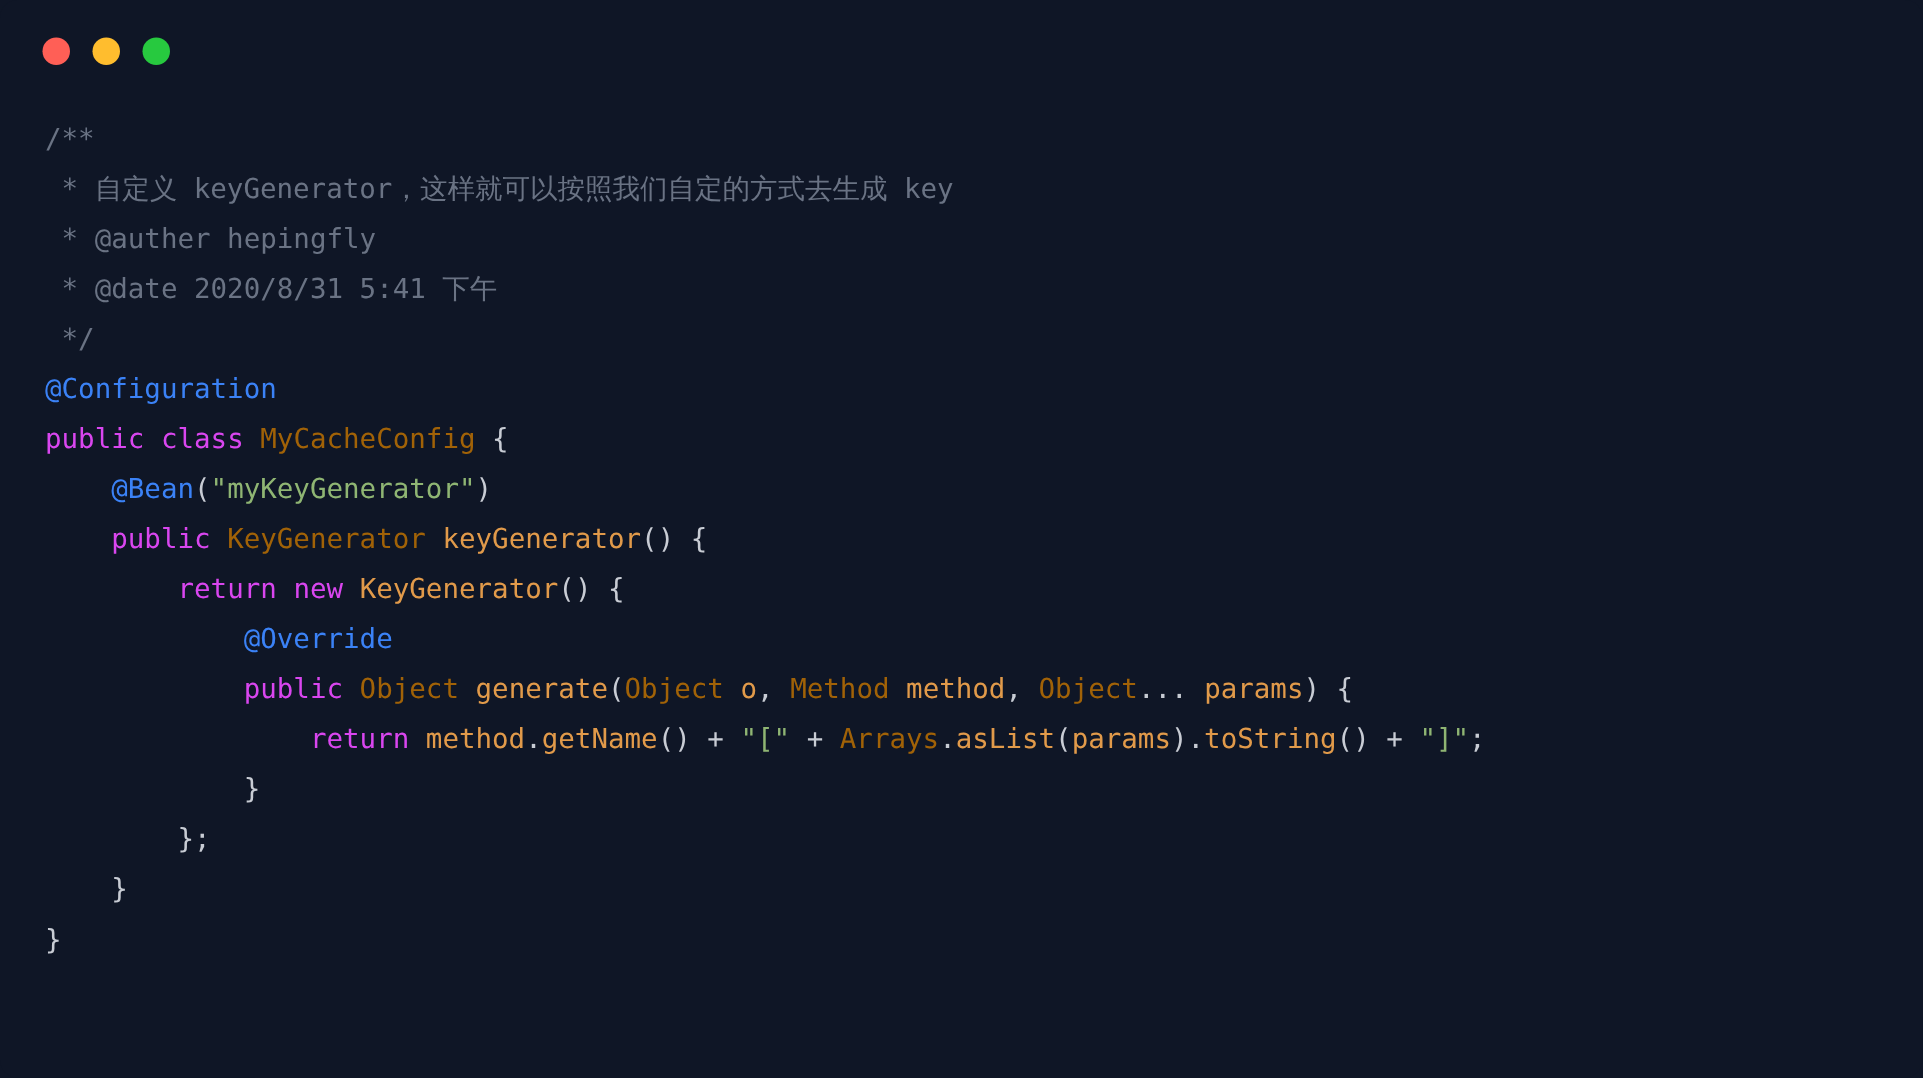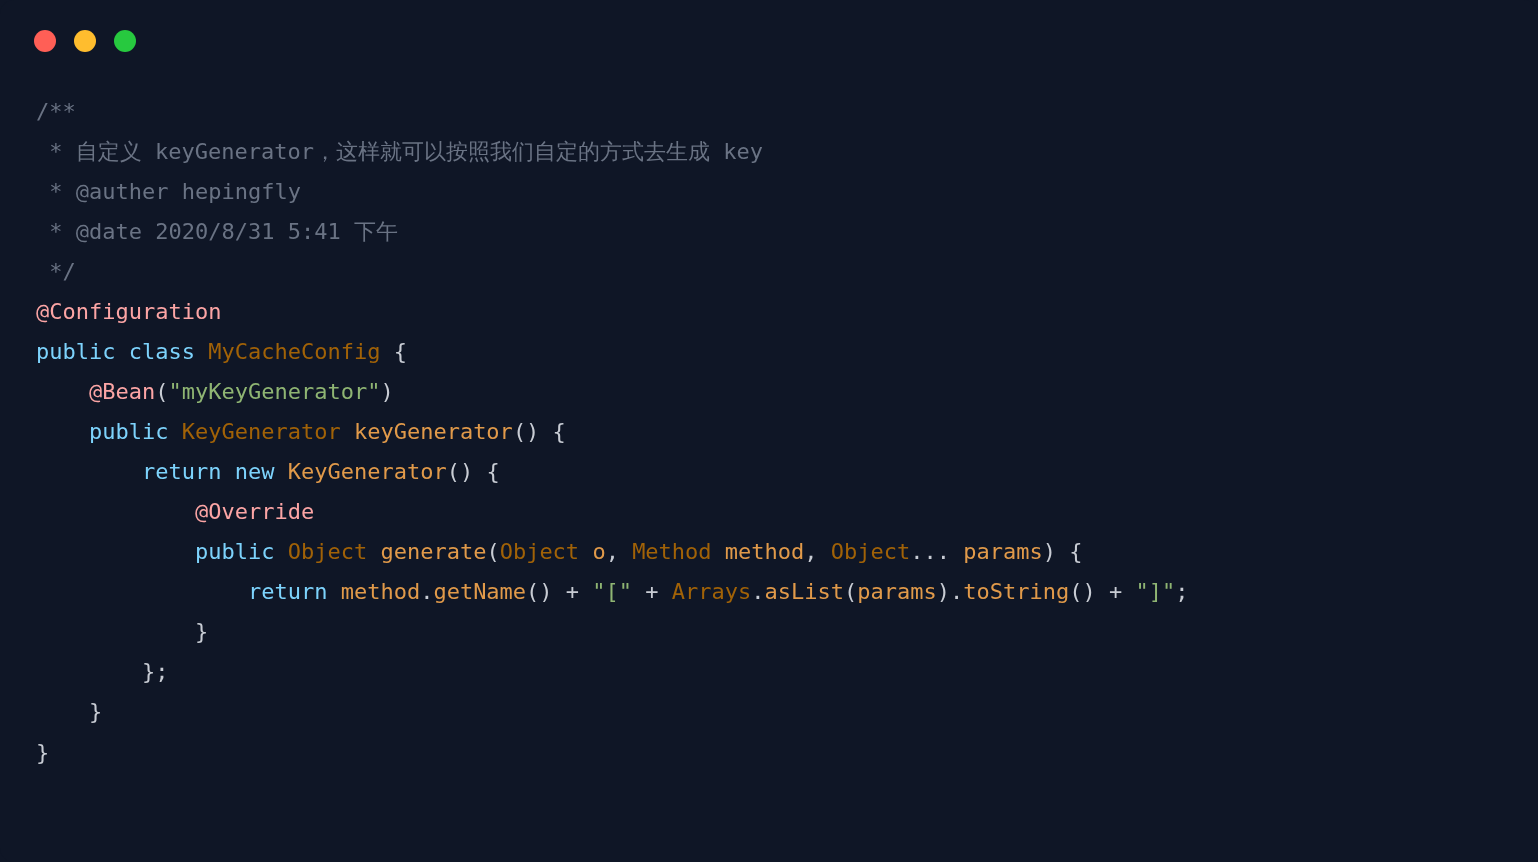--- a/index.html
+++ b/index.html
@@ -39,22 +39,22 @@
   .dot.yellow { background: #ffbd2e; }
   .dot.green  { background: #27c93f; }
 
   .code {
     padding: 30px 36px 20px 36px;
     white-space: pre;
   }
   .line { display: block; }
 
   .tk-comment  { color: #6a7384; }
-  .tk-anno     { color: #fca5a5; }
-  .tk-keyword  { color: #7dd3fc; }
+  .tk-anno     { color: #3b82f6; }
+  .tk-keyword  { color: #d946ef; }
   .tk-type     { color: #a16207; }
   .tk-method   { color: #e19a4a; }
   .tk-param    { color: #e19a4a; }
   .tk-string   { color: #8fb573; }
   .tk-punct    { color: #c8ccd4; }
 </style>
 </head>
 <body>
 
 <div class="window">

